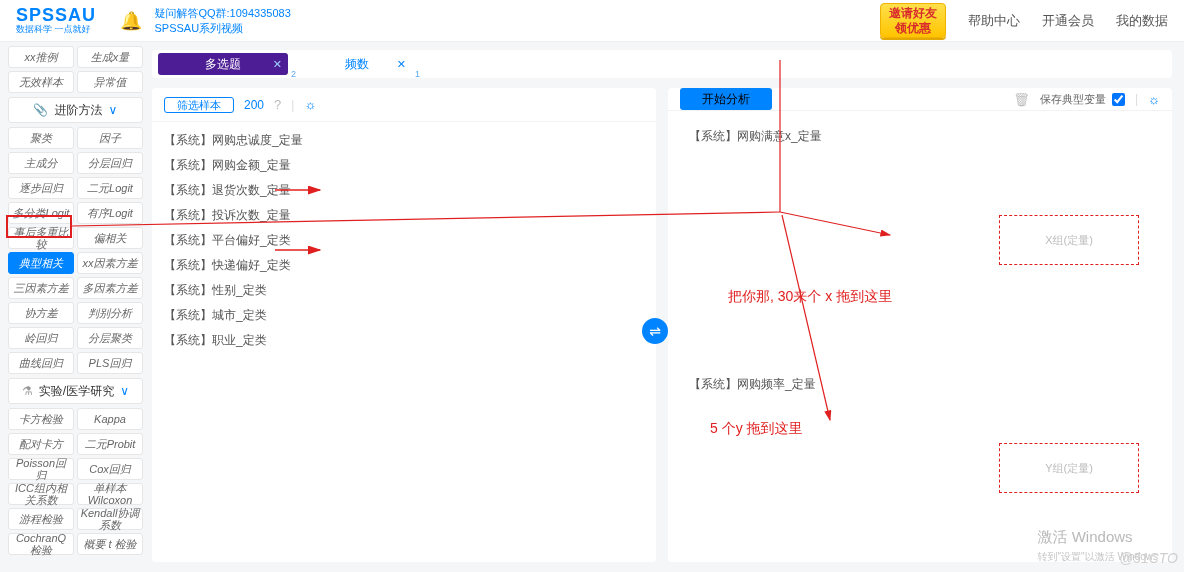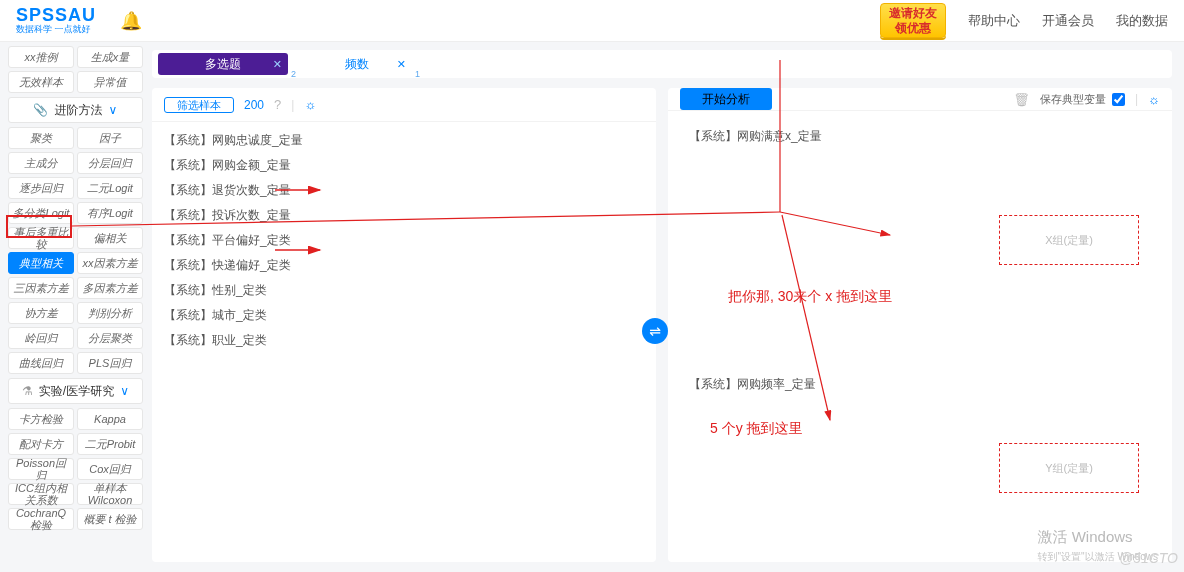--- a/index.html
+++ b/index.html
@@ -65,20 +65,24 @@
 </style>
 </head>
 <body>
 
 <div class="header">
   <div>
     <span class="logo">SPSSAU</span>
     <span class="logo-sub">数据科学 一点就好</span>
   </div>
   <span class="bell">🔔</span>
+  <div class="header-links">
+    <div>疑问解答QQ群:1094335083</div>
+    <div>SPSSAU系列视频</div>
+  </div>
   <div class="header-right">
     <div class="invite-badge">
       <div>邀请好友</div>
       <div>领优惠</div>
     </div>
     <span>帮助中心</span>
     <span>开通会员</span>
     <span>我的数据</span>
   </div>
 </div>
@@ -157,20 +161,24 @@
         <div class="side-btn">配对卡方</div>
         <div class="side-btn">二元Probit</div>
       </div>
       <div class="side-row">
         <div class="side-btn">Poisson回归</div>
         <div class="side-btn">Cox回归</div>
       </div>
       <div class="side-row">
         <div class="side-btn">ICC组内相关系数</div>
         <div class="side-btn">单样本Wilcoxon</div>
+      </div>
+      <div class="side-row">
+        <div class="side-btn">游程检验</div>
+        <div class="side-btn">Kendall协调系数</div>
       </div>
       <div class="side-row">
         <div class="side-btn">CochranQ检验</div>
         <div class="side-btn">概要 t 检验</div>
       </div>
     </div>
 </div>
 
 <div class="red-box" style="left:6px; top:215px; width:66px; height:23px;"></div>
 

